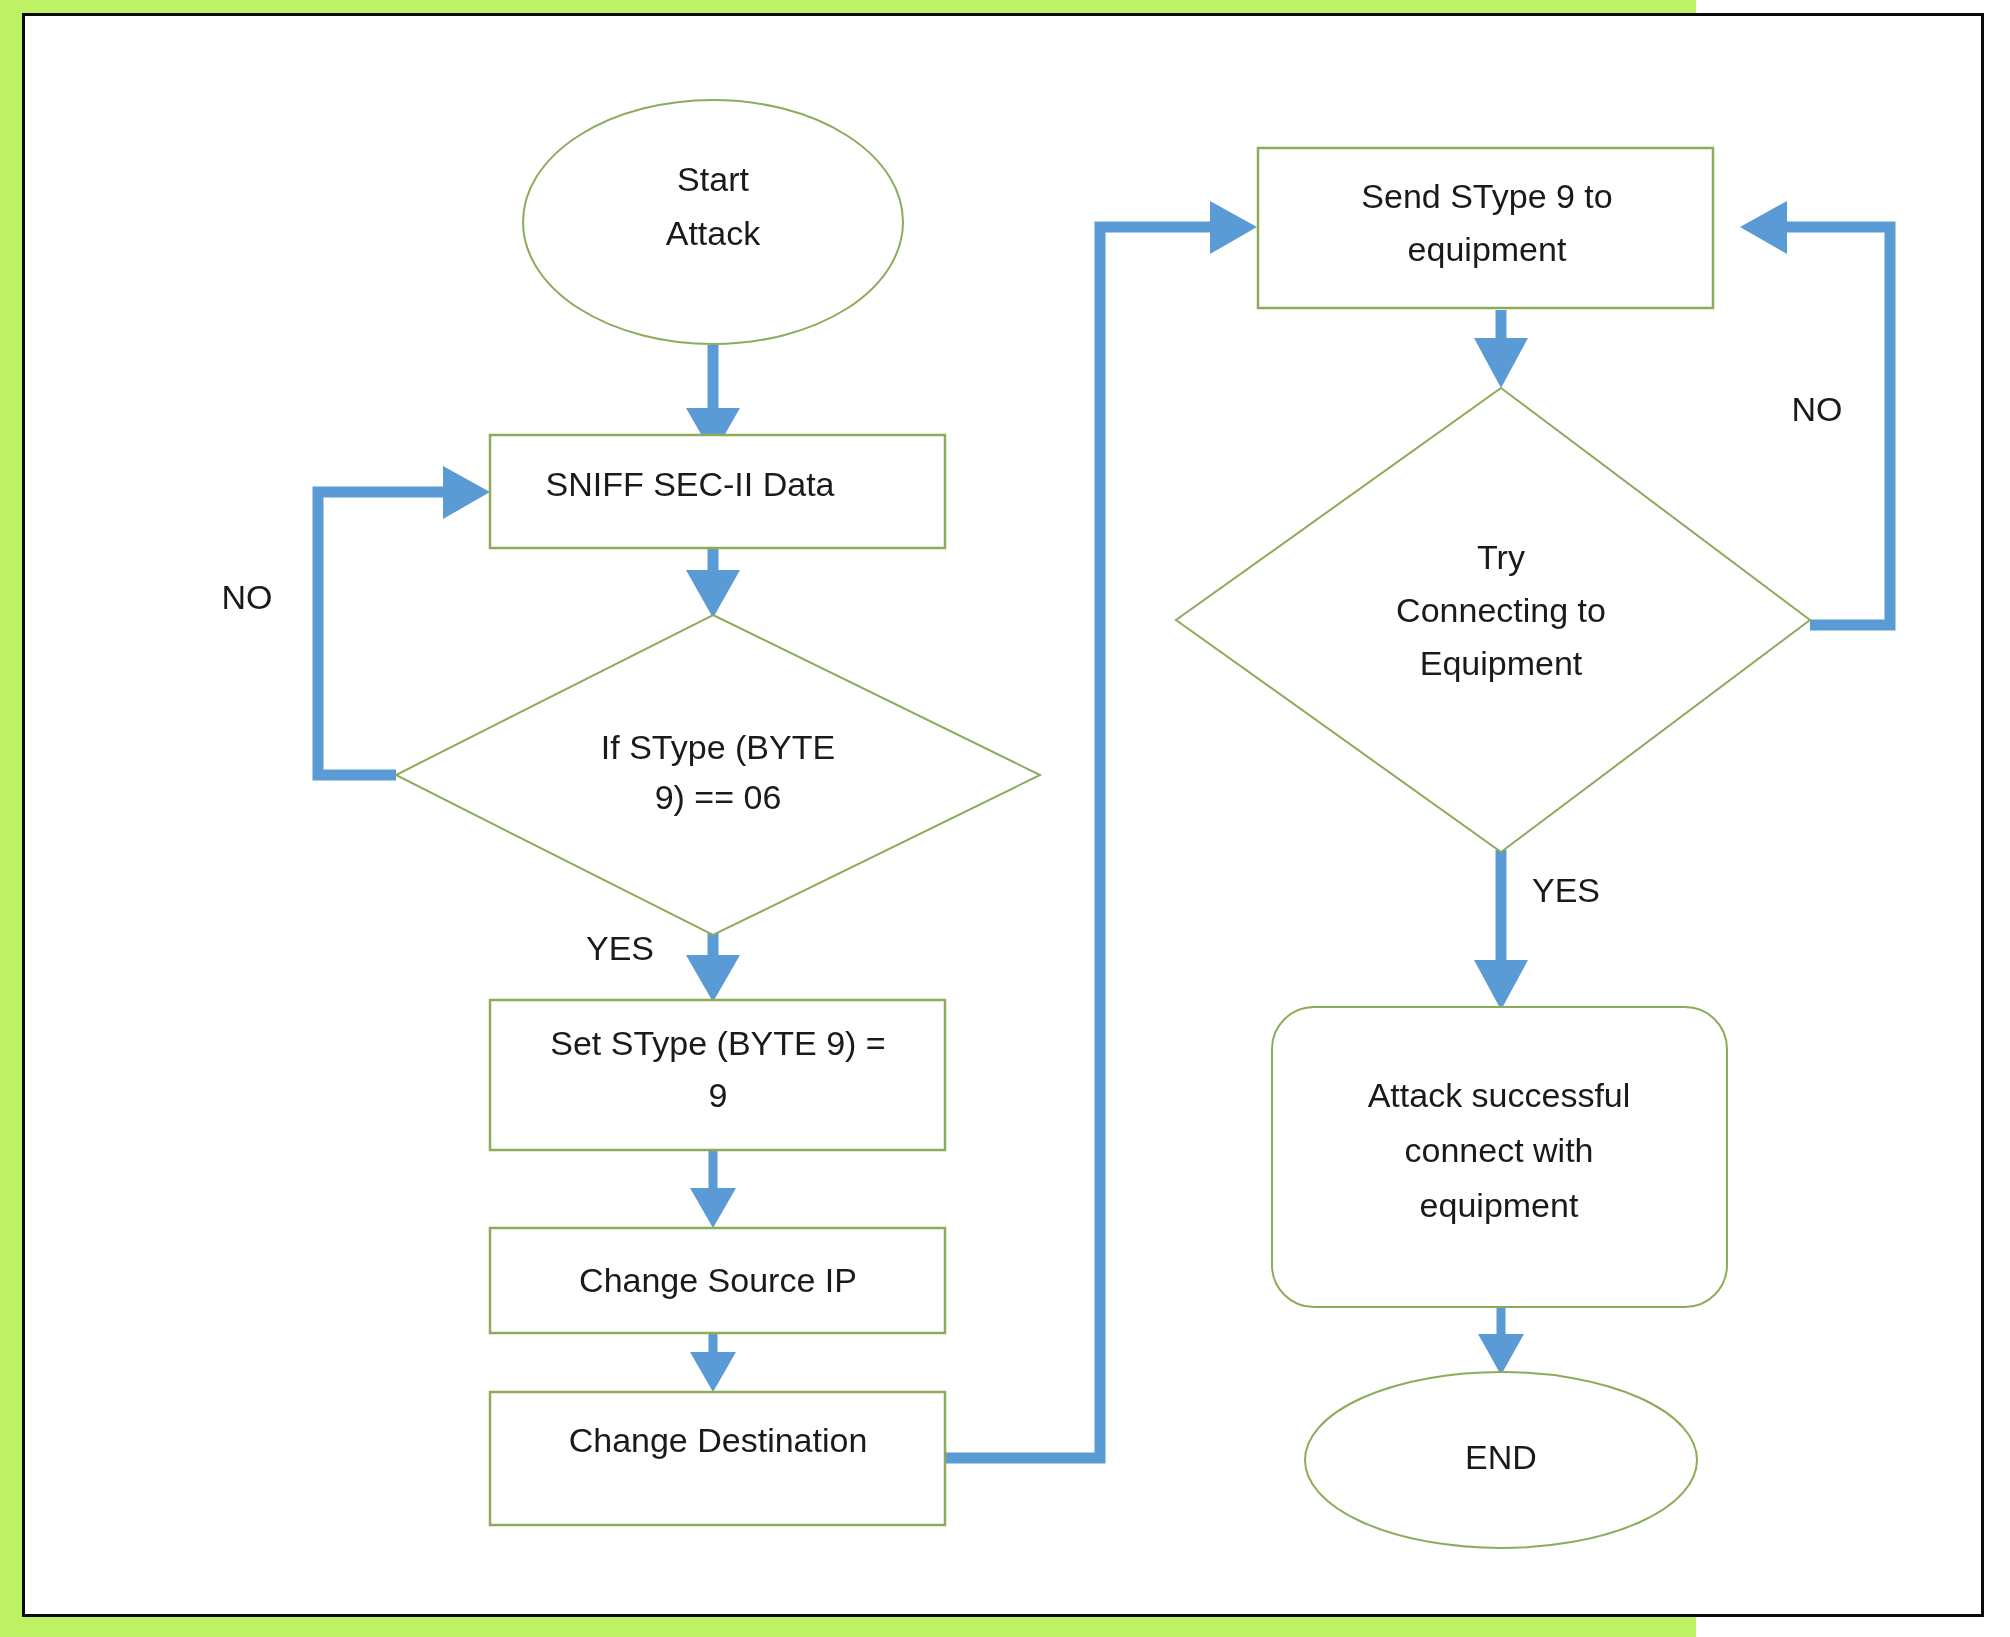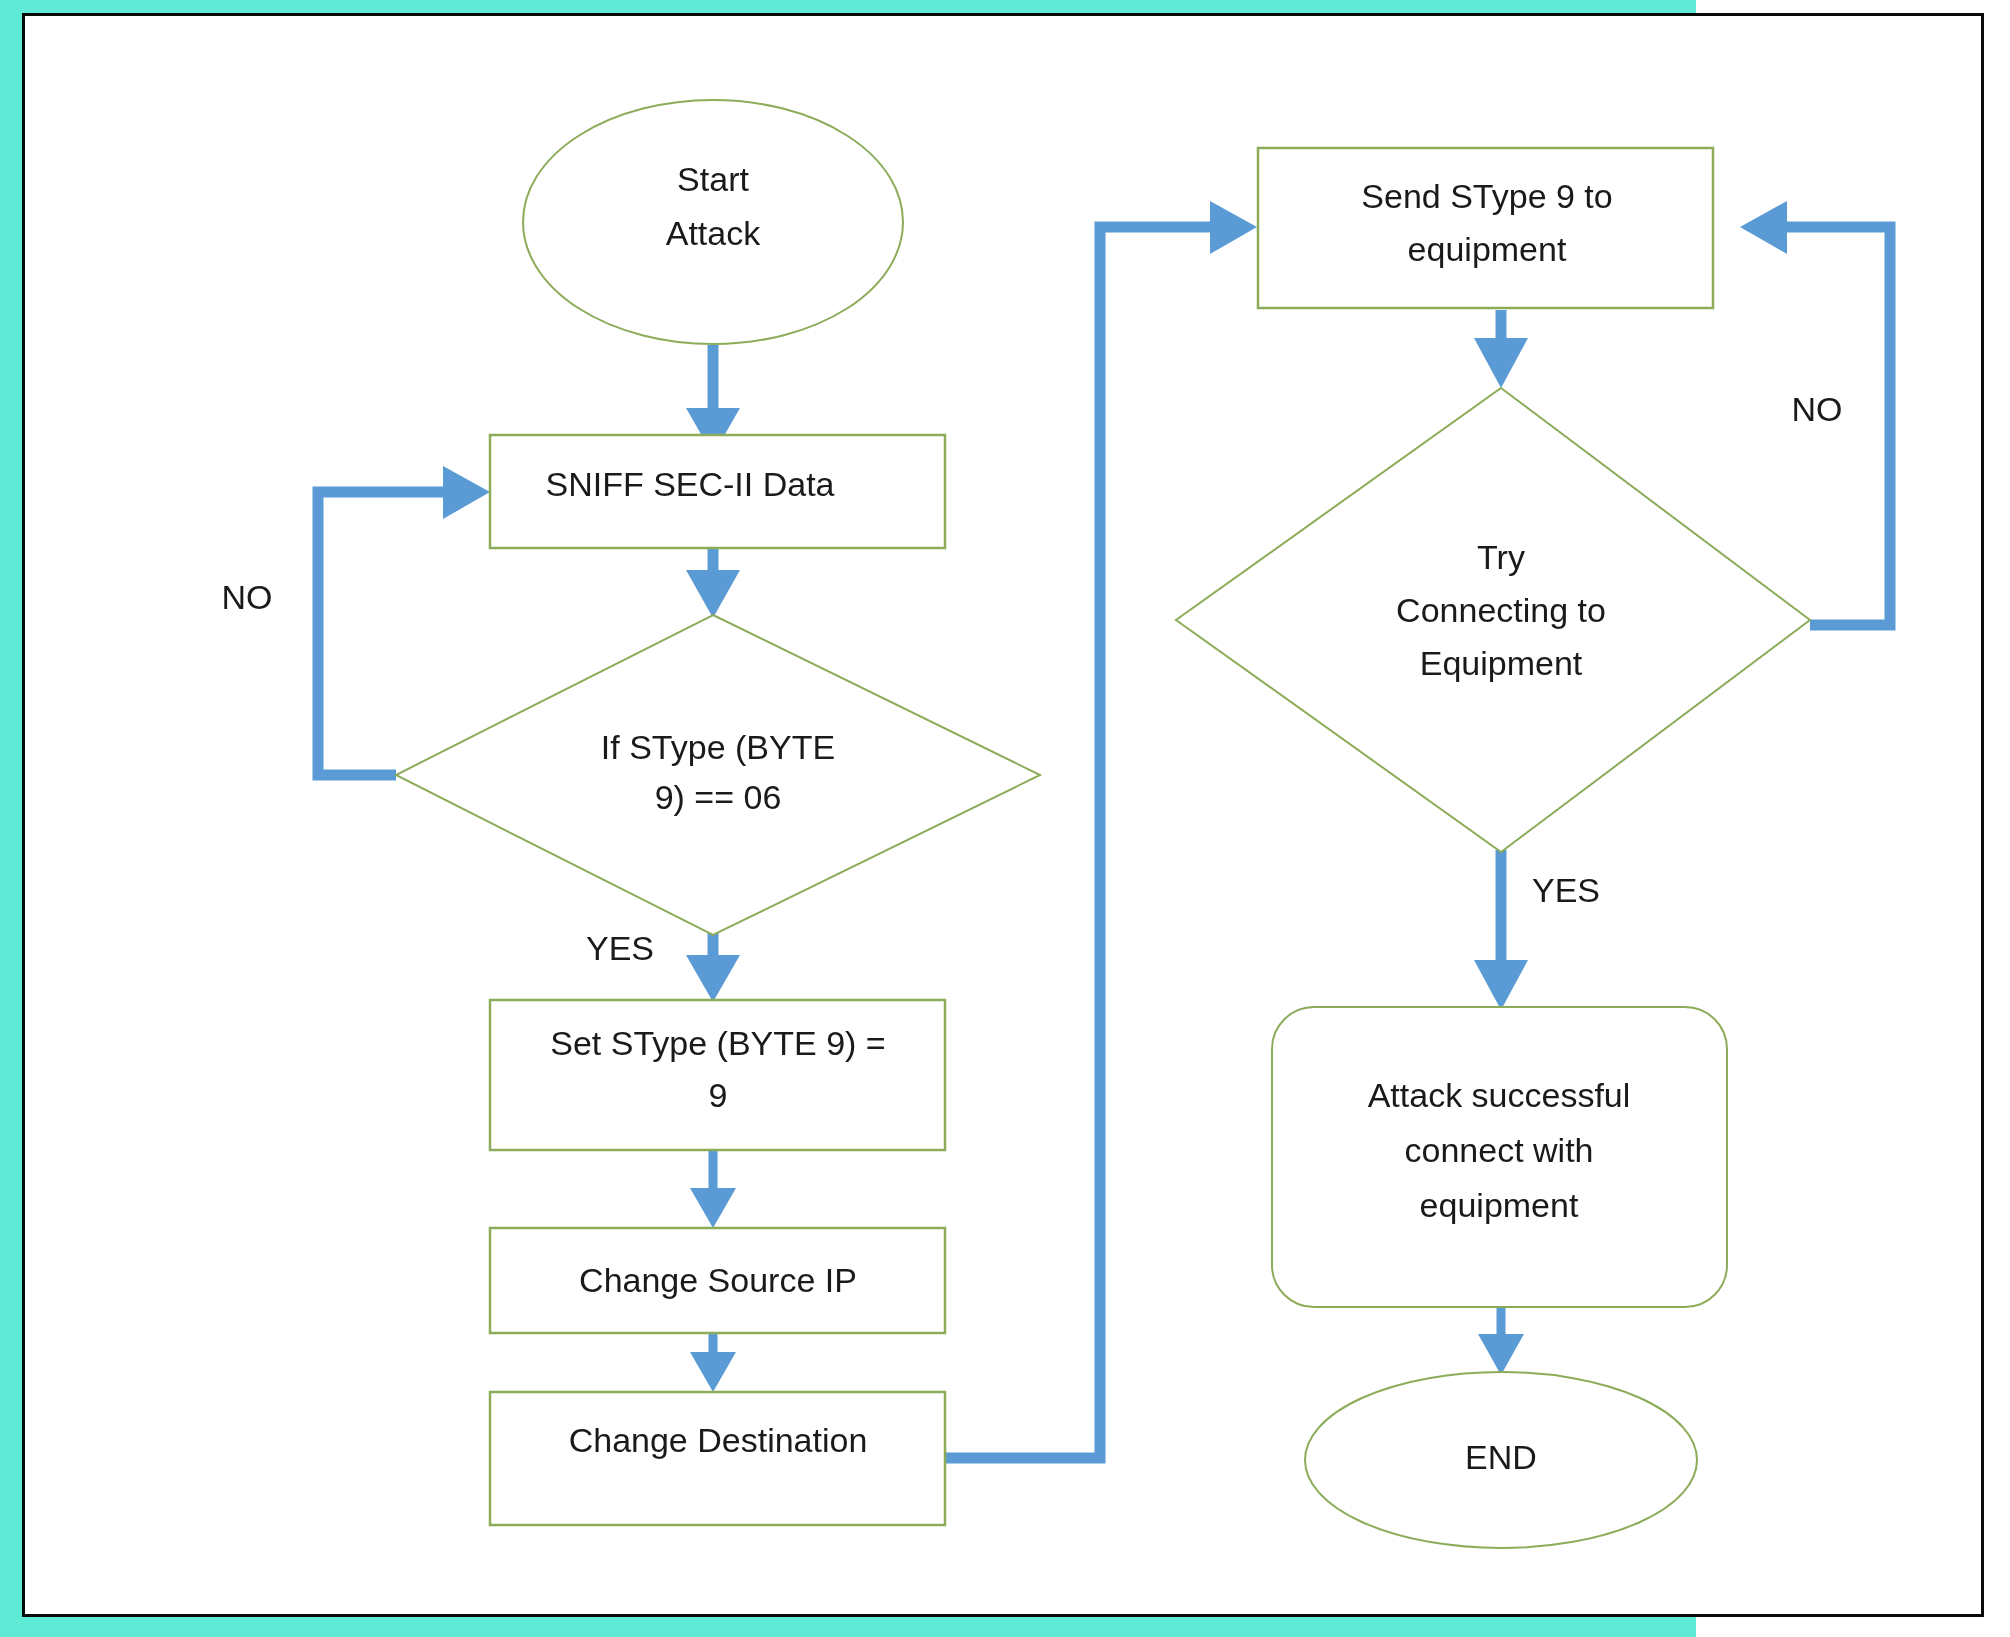--- a/index.html
+++ b/index.html
@@ -10,21 +10,21 @@
   body {
     width: 2010px;
     height: 1637px;
     font-family: "Liberation Sans", sans-serif;
     overflow: hidden;
   }
   #canvas {
     position: relative;
     width: 1696px;
     height: 1637px;
-    background: #5eead4;
+    background: #bef264;
   }
   #frame {
     position: absolute;
     left: 22px;
     top: 13px;
     width: 1962px;
     height: 1604px;
     border: 3px solid #0a0a0a;
     box-sizing: border-box;
     background: #ffffff;

